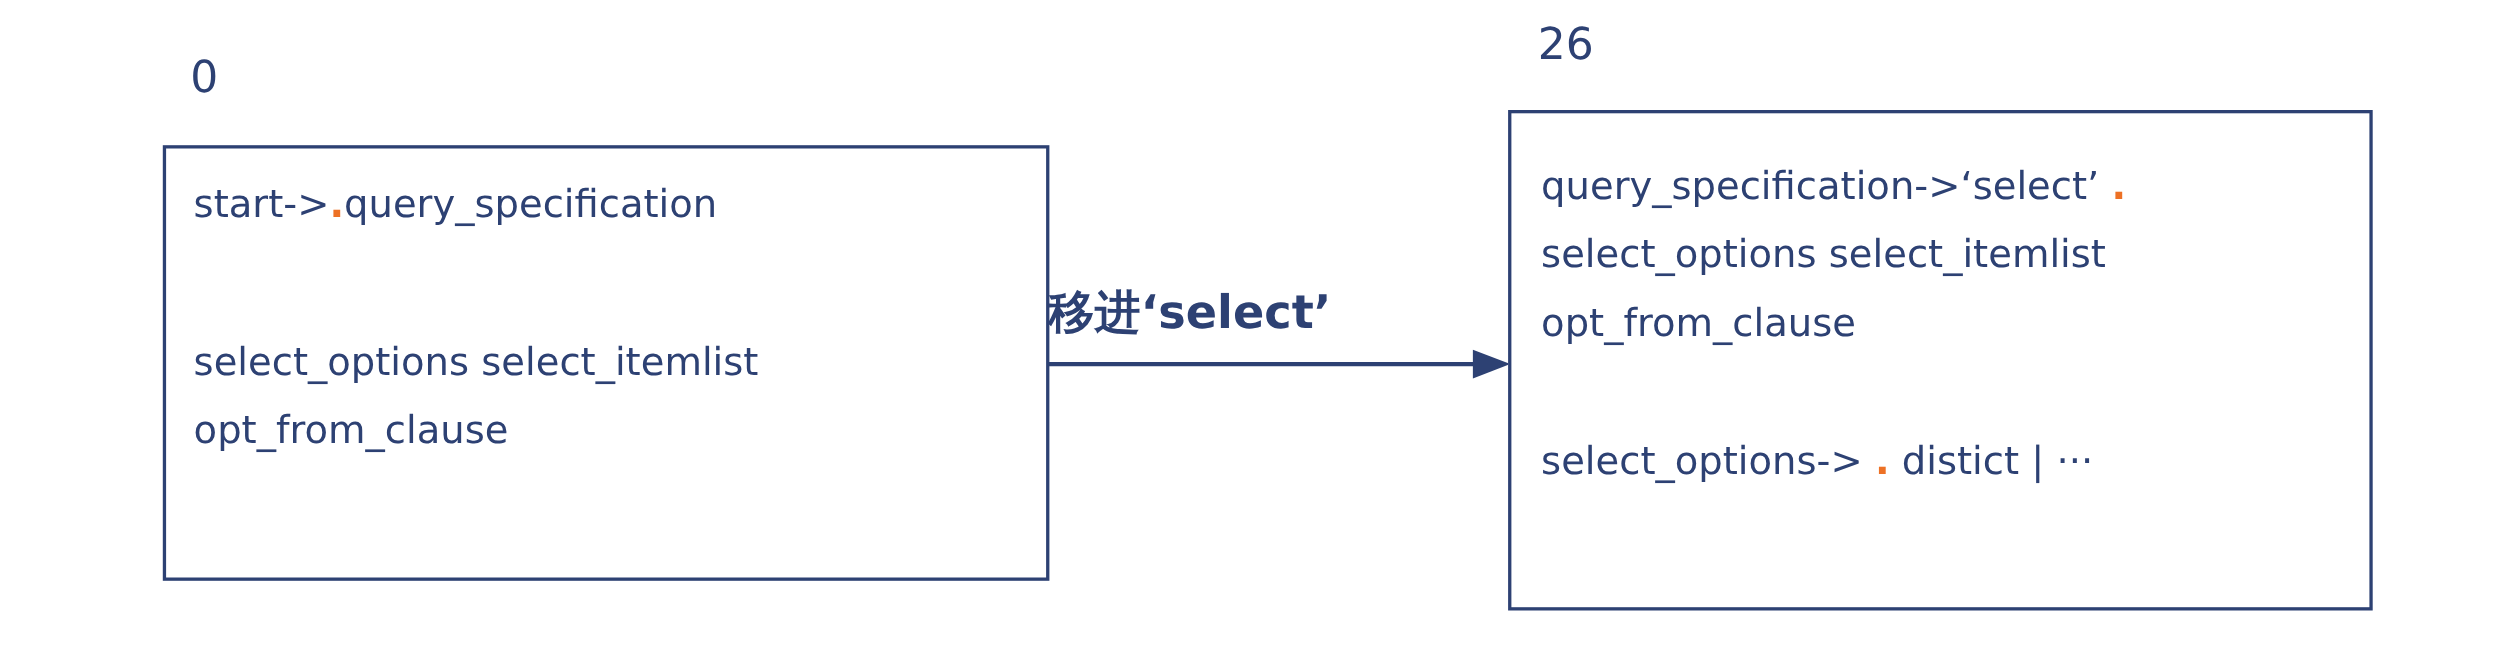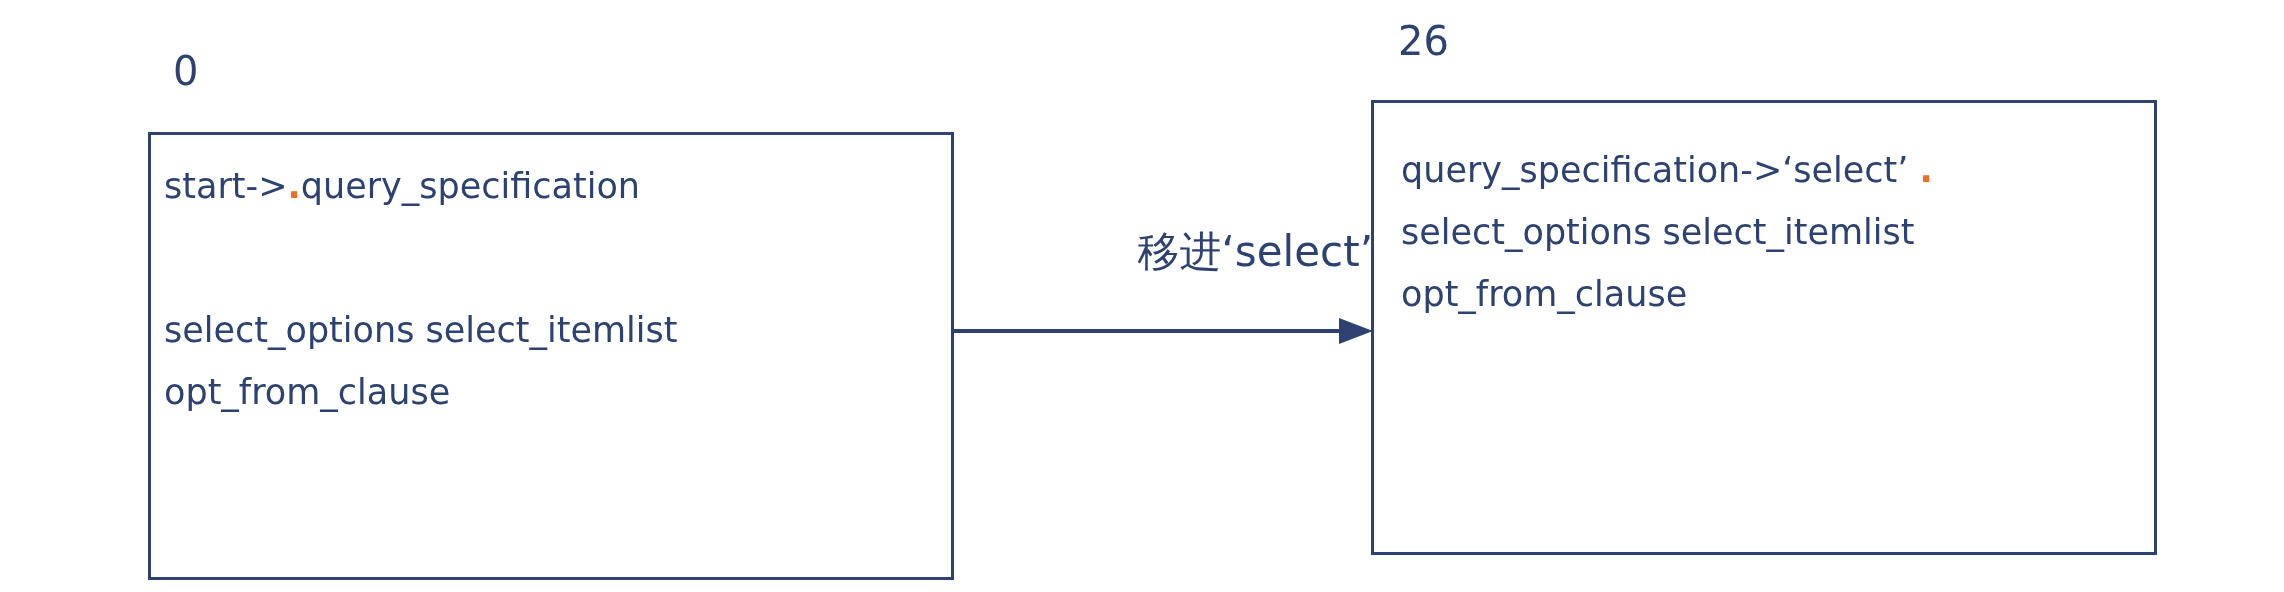--- a/index.html
+++ b/index.html
@@ -26,21 +26,21 @@
     line-height: 46px;
     color: var(--ink);
   }
   .label-left  { left: 173px; top: 48px; }
   .label-right { left: 1398px; top: 18px; }
   .state-box {
     position: absolute;
     border: 3px solid var(--ink);
     background: var(--background);
   }
-  .box-left  { left: 148px;  top: 132px; width: 806px; height: 448px; padding: 20px 10px 0 13px; }
+  .box-left  { left: 148px;  top: 132px; width: 806px; height: 396px; padding: 20px 10px 0 25px; }
   .box-right { left: 1371px; top: 100px; width: 786px; height: 455px; padding: 36px 10px 13px 27px; }
   .prod-line {
     font-size: 35px;
     line-height: 62px;
     height: 62px;
     white-space: pre;
     color: var(--ink);
   }
   .dot {
     color: var(--accent);
@@ -51,27 +51,28 @@
   .arrow-svg {
     position: absolute;
     left: 953px;
     top: 317px;
     width: 420px;
     height: 28px;
   }
   .transition-label {
     position: absolute;
     left: 953px;
-    top: 224px;
+    top: 256px;
     width: 420px;
-    text-align: right;
+    text-align: left;
     font-size: 42px;
     line-height: 56px;
     color: var(--ink);
     white-space: pre;
+    font-weight: bold;
   }
 </style>
 </head>
 <body>
 
 <div class="canvas">
 
   <div class="state-label label-left">0</div>
 
   <div class="state-box box-left">
@@ -88,15 +89,16 @@
     <polygon points="386,1 420,14 386,27" fill="#2D4173"></polygon>
   </svg>
 
   <div class="state-label label-right">26</div>
 
   <div class="state-box box-right">
     <div class="prod-line"><span>query_specification-&gt;‘select’ </span><span class="dot">.</span></div>
     <div class="prod-line">select_options select_itemlist</div>
     <div class="prod-line">opt_from_clause</div>
     <div class="spacer-b"></div>
+    <div class="prod-line"><span>select_options-&gt; </span><span class="dot">.</span><span> distict | ···</span></div>
   </div>
 
 </div>
 
 </body></html>

